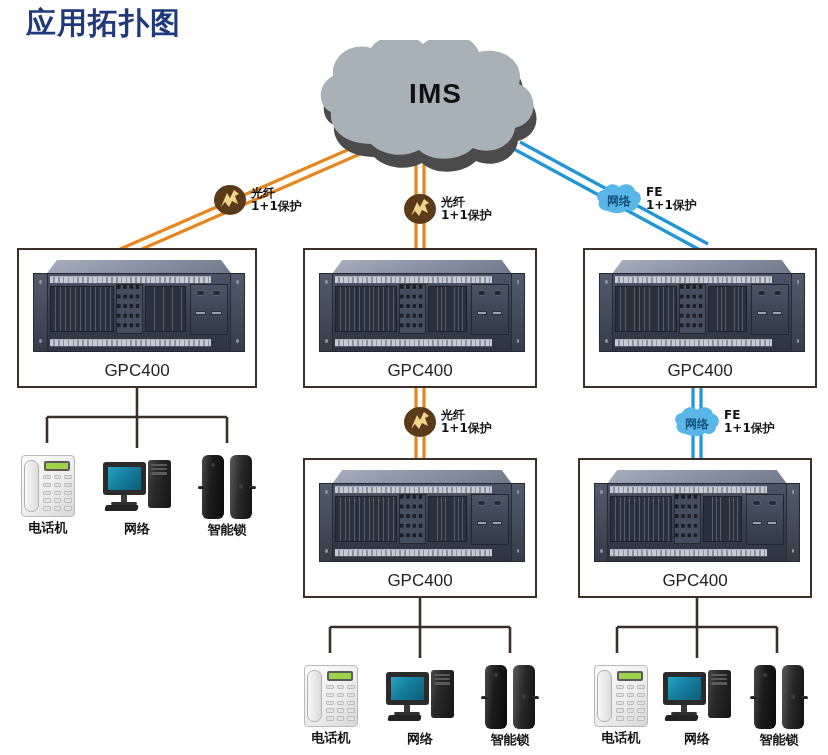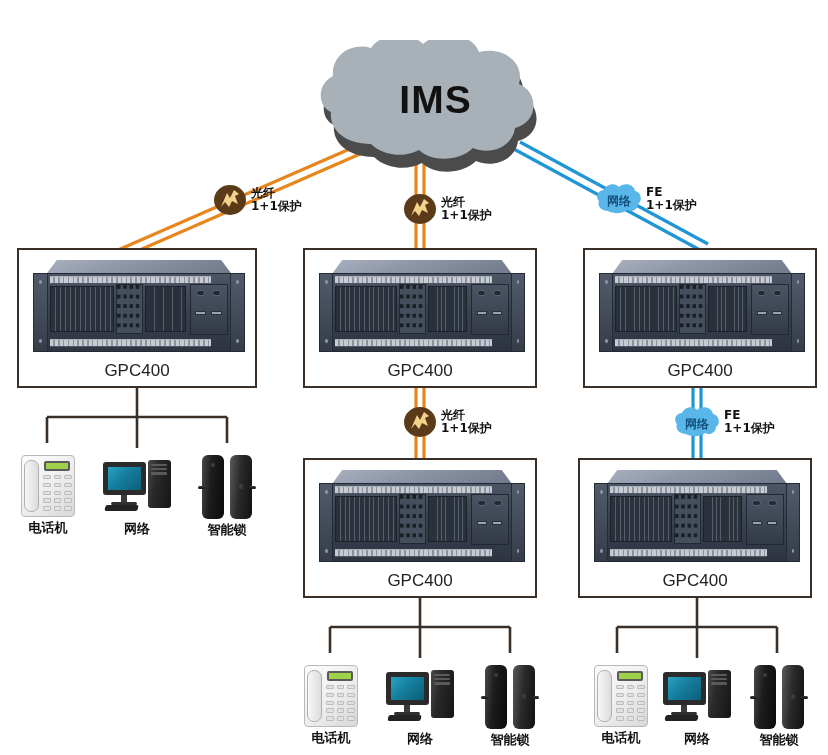--- a/index.html
+++ b/index.html
@@ -21,21 +21,21 @@
     font-family:"DejaVu Sans","Liberation Sans",sans-serif;
   }
 
   
   #links { position:absolute; left:0; top:0; width:828px; height:755px; }
 
   
   .ims-cloud { position:absolute; left:313px; top:40px; width:245px; height:135px; }
   .ims-label {
     position:absolute; left:313px; top:78px; width:245px;
-    text-align:center; font-size:39px; font-weight:bold; color:#111;
+    text-align:center; font-size:28px; font-weight:bold; color:#111;
     font-family:"Liberation Sans","DejaVu Sans",sans-serif;
     letter-spacing:1px;
   }
 
   
   .gpc-box {
     position:absolute;
     border:2px solid #3a3028;
     background:#fff;
   }
@@ -196,20 +196,21 @@
     font-family:"DejaVu Sans","Liberation Sans",sans-serif; white-space:nowrap;
   }
   .fiber-ico { position:relative; width:34px; height:32px; flex:0 0 auto; }
   .net-ico  { position:relative; width:46px; height:32px; flex:0 0 auto; }
 </style>
 </head>
 <body>
 
 <div id="stage">
 
+  <div class="title">应用拓扑图</div>
 
   <svg id="links" viewBox="0 0 828 755">
     <defs></defs>
 
     <g>
       <line x1="118" y1="250" x2="352" y2="148" stroke="#e8861e" stroke-width="3.2"></line>
       <line x1="126" y1="256" x2="360" y2="154" stroke="#e8861e" stroke-width="3.2"></line>
     </g>
 
     <g>

